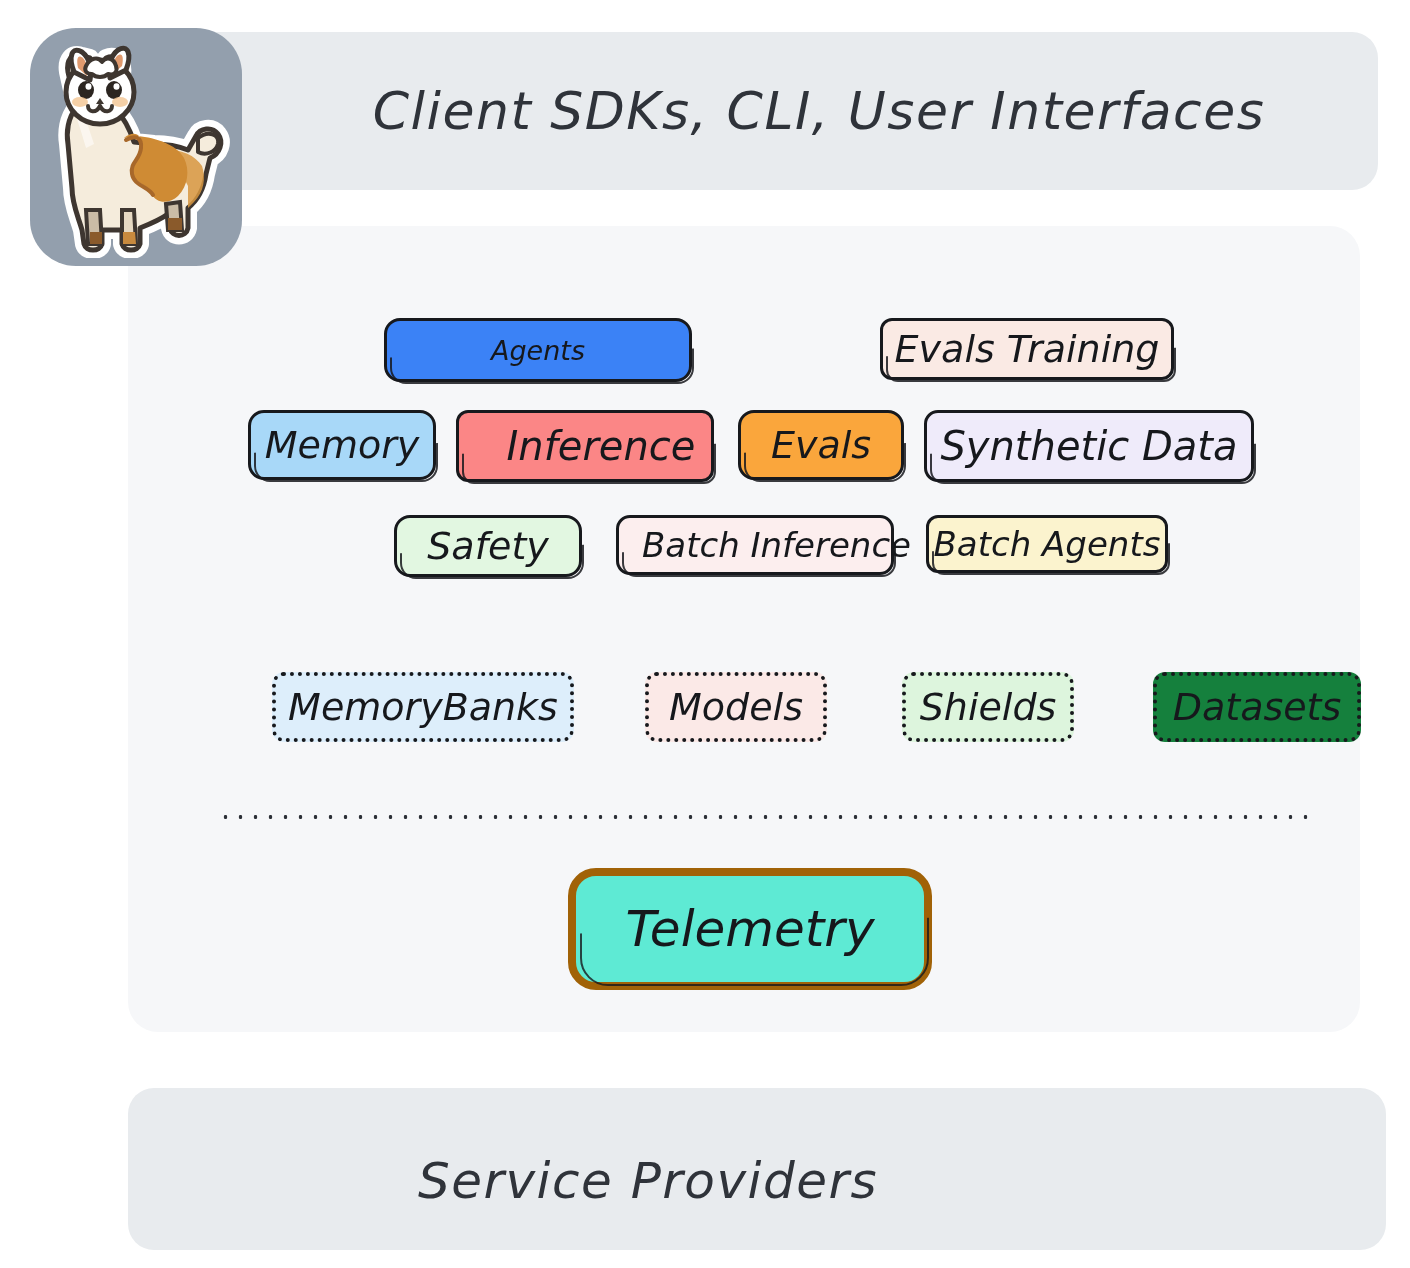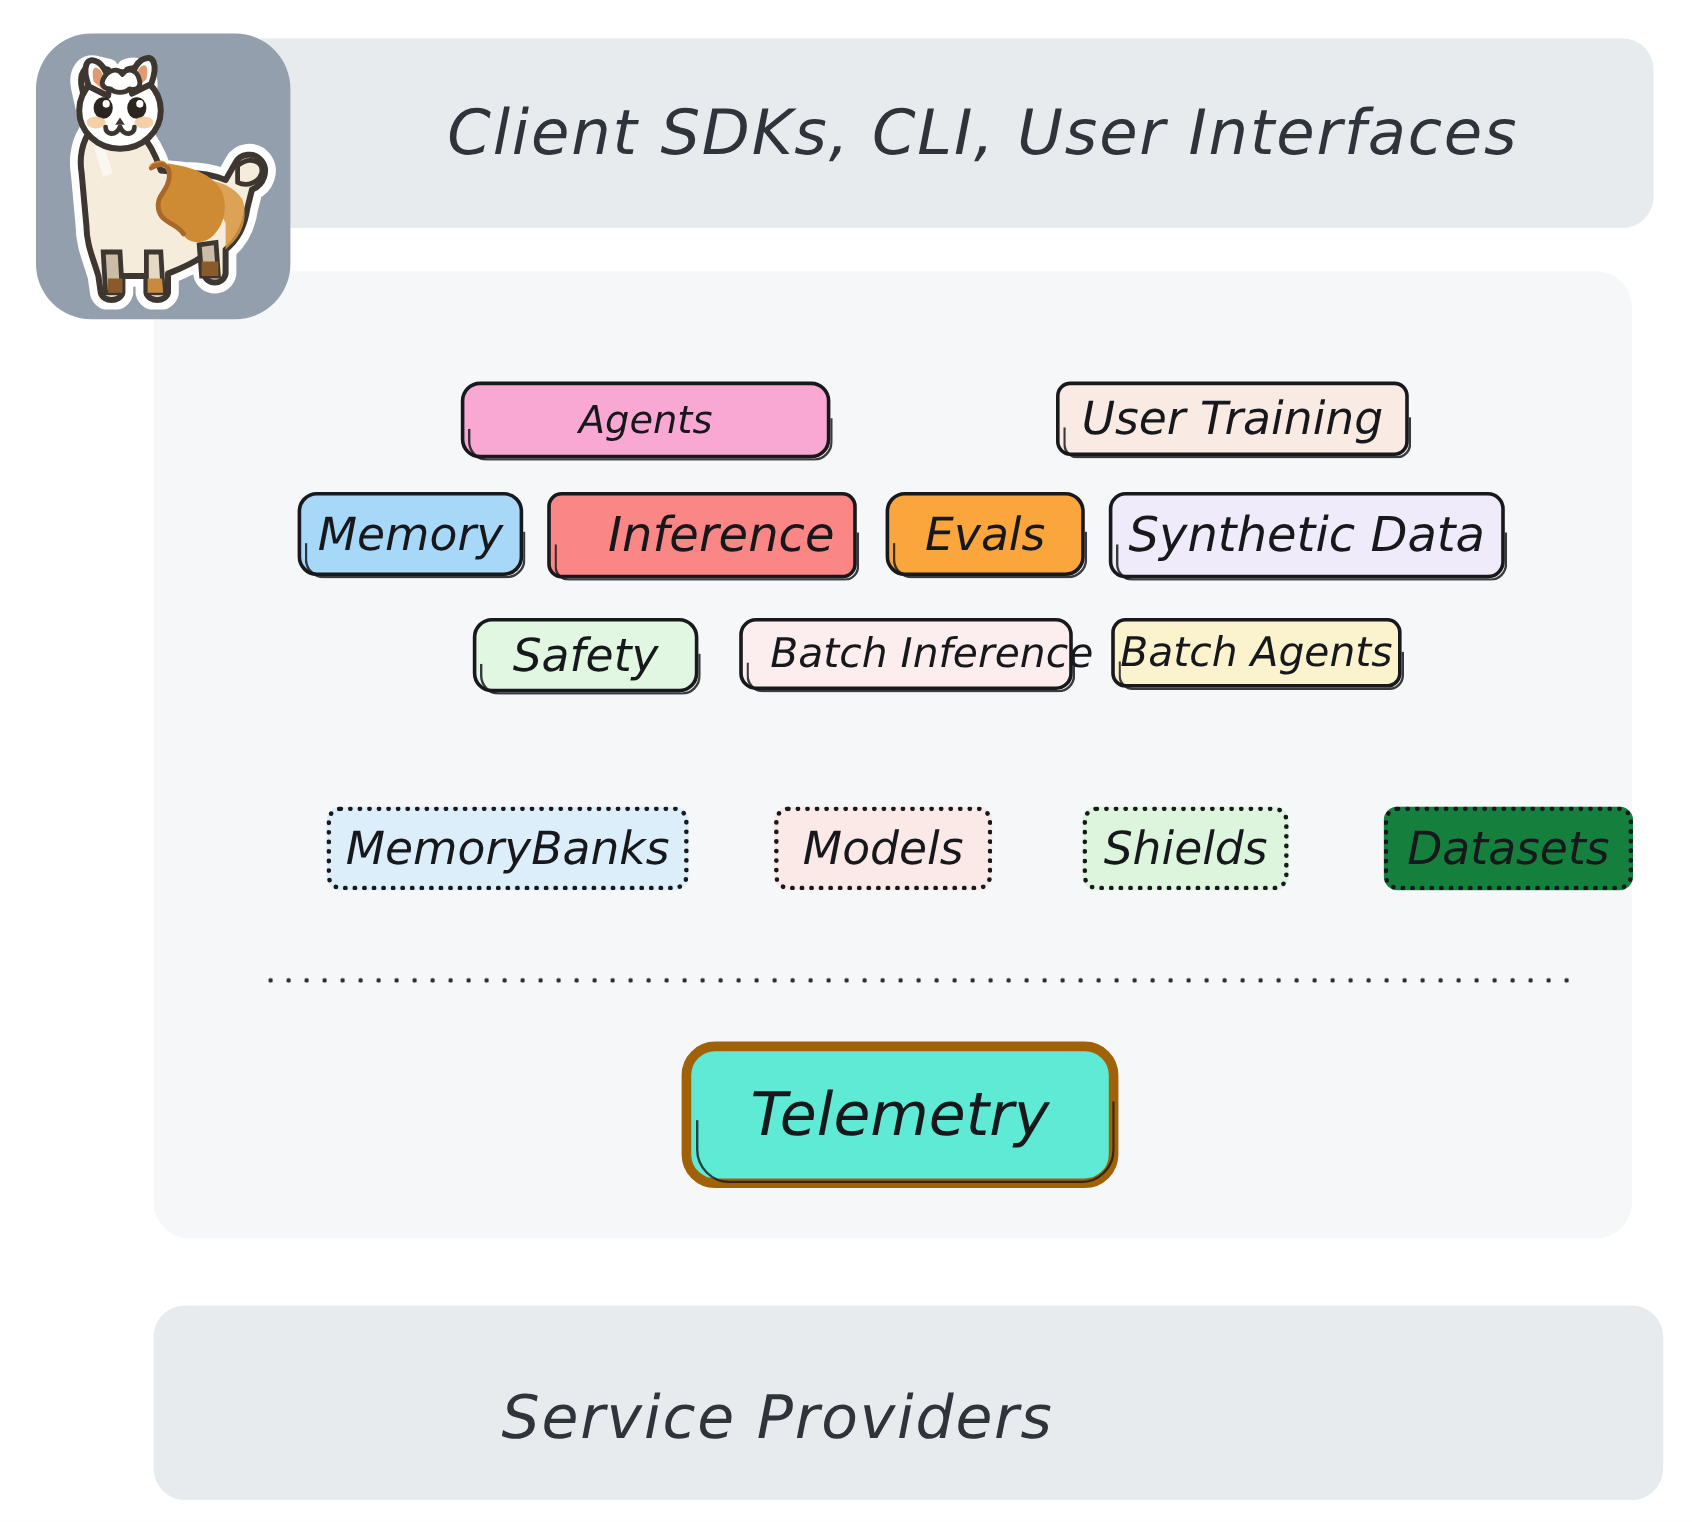--- a/index.html
+++ b/index.html
@@ -274,25 +274,25 @@
   </svg>
 </div>
 
 <div id="top-banner">
   <div id="top-banner-label">Client SDKs, CLI, User Interfaces</div>
 </div>
 
 <div id="main-container"></div>
 
 <div class="api-row" id="row-1">
-    <div class="api-box" style="width: 308px; height: 64px; background: #f9a8d4; border-radius: 16px; font-size: 32px; margin-right: 188px;">
+    <div class="api-box" style="width: 308px; height: 64px; background: #3b82f6; border-radius: 16px; font-size: 27px; margin-right: 188px;">
       <span class="lbl">Agents</span>
     </div>
     <div class="api-box" style="width: 294px; height: 62px; background: rgb(250, 234, 228); border-radius: 12px; font-size: 38px; margin-right: 0px;">
-      <span class="lbl">User Training</span>
+      <span class="lbl">Evals Training</span>
     </div>
   </div>
 <div class="api-row" id="row-2">
     <div class="api-box" style="width: 188px; height: 70px; background: rgb(168, 216, 248); border-radius: 16px; font-size: 38px; margin-right: 20px;">
       <span class="lbl">Memory</span>
     </div>
     <div class="api-box" style="width: 258px; height: 72px; background: rgb(251, 134, 134); border-radius: 12px; font-size: 40px; margin-right: 24px; padding-left: 32px;">
       <span class="lbl">Inference</span>
     </div>
     <div class="api-box" style="width: 166px; height: 70px; background: rgb(250, 166, 60); border-radius: 16px; font-size: 38px; margin-right: 20px;">

